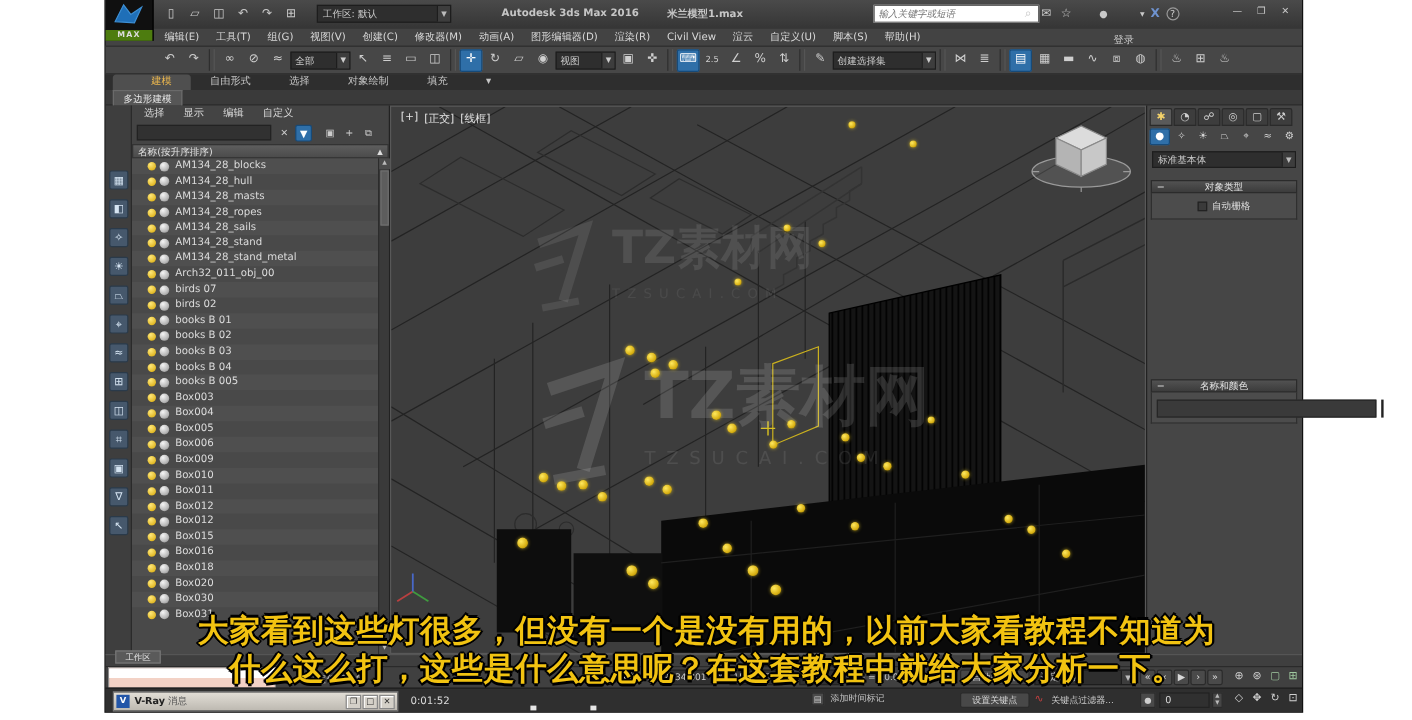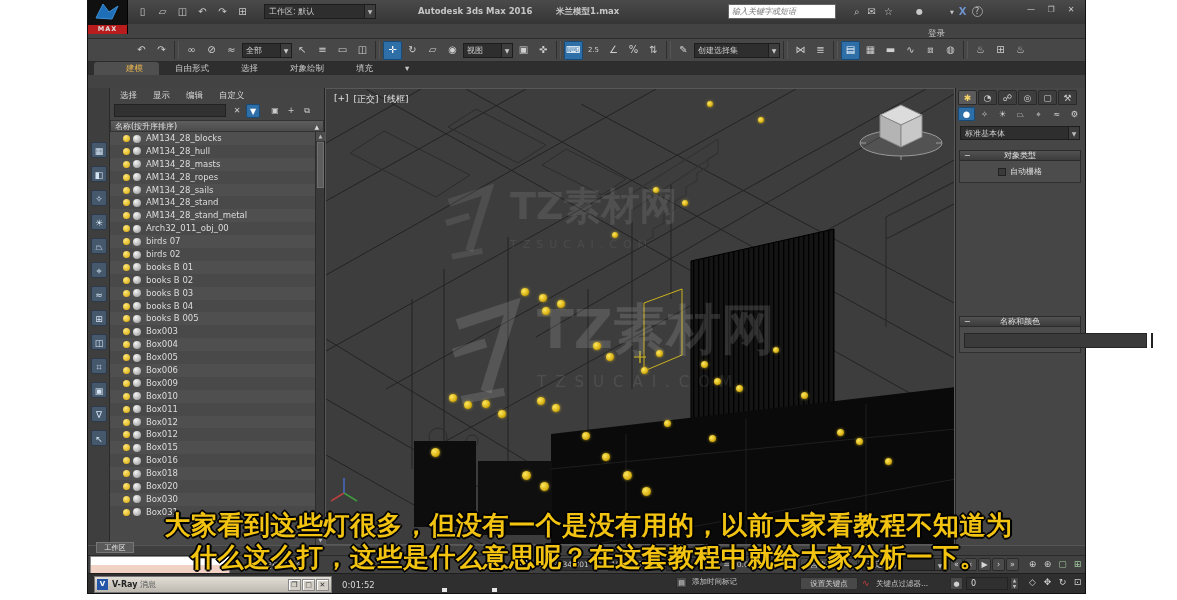--- a/index.html
+++ b/index.html
@@ -8,28 +8,28 @@
   #app{position:absolute;left:88px;top:0;width:997px;height:593px;background:#434343;
     box-shadow:0 0 0 1px #111;font-size:9px;color:#ccc;}
 
   
   #titlebar{position:absolute;left:0;top:0;width:100%;height:24px;
     background:linear-gradient(#4a4a4a,#353535);}
   #maxlogo{position:absolute;left:0;top:0;width:40px;height:34px;background:#101010;z-index:5;
     border-right:1px solid #000;}
   #maxlogo svg{position:absolute;left:5px;top:2px;}
   #maxlogo .maxtxt{position:absolute;left:0;bottom:0;width:100%;text-align:center;
-    font-size:6.5px;font-weight:bold;color:#ddd;letter-spacing:1px;background:#b91c1c;height:9px;line-height:9px;}
+    font-size:6.5px;font-weight:bold;color:#ddd;letter-spacing:1px;background:#4d7c0f;height:9px;line-height:9px;}
   .qa{position:absolute;top:3px;display:flex;gap:3px;}
   .qabtn{width:17px;height:17px;line-height:17px;text-align:center;color:#c9c9c9;font-size:10px;border-radius:2px;}
   .dd{position:absolute;background:#2e2e2e;border:1px solid #1d1d1d;color:#ccc;display:flex;align-items:center;}
   .dd .ddt{flex:1;padding-left:4px;font-size:8px;white-space:nowrap;overflow:hidden;}
   .dd .dda{width:11px;text-align:center;background:#3d3d3d;border-left:1px solid #1d1d1d;font-size:6px;color:#bbb;align-self:stretch;line-height:13px;}
   .ttl{position:absolute;top:6px;font-size:8.5px;font-weight:bold;color:#c6c6c6;white-space:nowrap;}
-  #searchbox{position:absolute;left:640px;top:4px;width:108px;height:15px;background:#fff;
+  #searchbox{position:absolute;left:640px;top:4px;width:138px;height:15px;background:#fff;
     border:1px solid #666;font-size:8px;font-style:italic;color:#888;padding:0 3px;}
   .tric{position:absolute;top:4px;display:flex;gap:8px;align-items:center;height:15px;color:#c9c9c9;font-size:10px;}
   .winbtns{position:absolute;right:6px;top:3px;display:flex;gap:4px;}
   .winbtn{width:16px;height:14px;line-height:14px;text-align:center;color:#c9c9c9;font-size:8px;}
 
   
   #menubar{position:absolute;left:42px;top:24px;width:950px;height:14px;display:flex;}
   .menu-item{padding:0 7px;font-size:8.5px;line-height:14px;color:#d8d8d8;white-space:nowrap;}
 
   
@@ -212,20 +212,36 @@
       </div>
   </div>
 
   <div id="maxlogo">
     <svg width="28" height="20" viewBox="0 0 28 20">
       <path d="M3,16 L10,2 L16,10 L25,4 L19,17 Z" fill="#1f6fb8" stroke="#3d8fd4" stroke-width="1"></path>
     </svg>
     <div class="maxtxt">MAX</div>
   </div>
 
+  <div id="menubar">
+      <div class="menu-item">编辑(E)</div>
+      <div class="menu-item">工具(T)</div>
+      <div class="menu-item">组(G)</div>
+      <div class="menu-item">视图(V)</div>
+      <div class="menu-item">创建(C)</div>
+      <div class="menu-item">修改器(M)</div>
+      <div class="menu-item">动画(A)</div>
+      <div class="menu-item">图形编辑器(D)</div>
+      <div class="menu-item">渲染(R)</div>
+      <div class="menu-item">Civil View</div>
+      <div class="menu-item">渲云</div>
+      <div class="menu-item">自定义(U)</div>
+      <div class="menu-item">脚本(S)</div>
+      <div class="menu-item">帮助(H)</div>
+    </div>
 
   <div id="toolbar">
       <div class="tbtn">↶</div>
       <div class="tbtn">↷</div>
       <div class="tsep"></div>
       <div class="tbtn">∞</div>
       <div class="tbtn">⊘</div>
       <div class="tbtn">≈</div>
       <div class="tdd" style="width: 50px;">
         <div class="ddt">全部</div>
@@ -275,20 +291,23 @@
     </div>
 
   <div id="ribbontabs">
       <div class="rtab act">建模</div>
       <div class="rtab">自由形式</div>
       <div class="rtab">选择</div>
       <div class="rtab">对象绘制</div>
       <div class="rtab">填充</div>
       <div class="rtab">▾</div>
     </div>
+  <div id="ribbonsub">
+    <div id="subtab">多边形建模</div>
+  </div>
 
   <div id="strip">
       <div class="sicon" style="top: 54px;">▦</div>
       <div class="sicon" style="top: 78px;">◧</div>
       <div class="sicon" style="top: 102px;">✧</div>
       <div class="sicon" style="top: 126px;">☀</div>
       <div class="sicon" style="top: 150px;">⏢</div>
       <div class="sicon" style="top: 174px;">⌖</div>
       <div class="sicon" style="top: 198px;">≈</div>
       <div class="sicon" style="top: 222px;">⊞</div>

